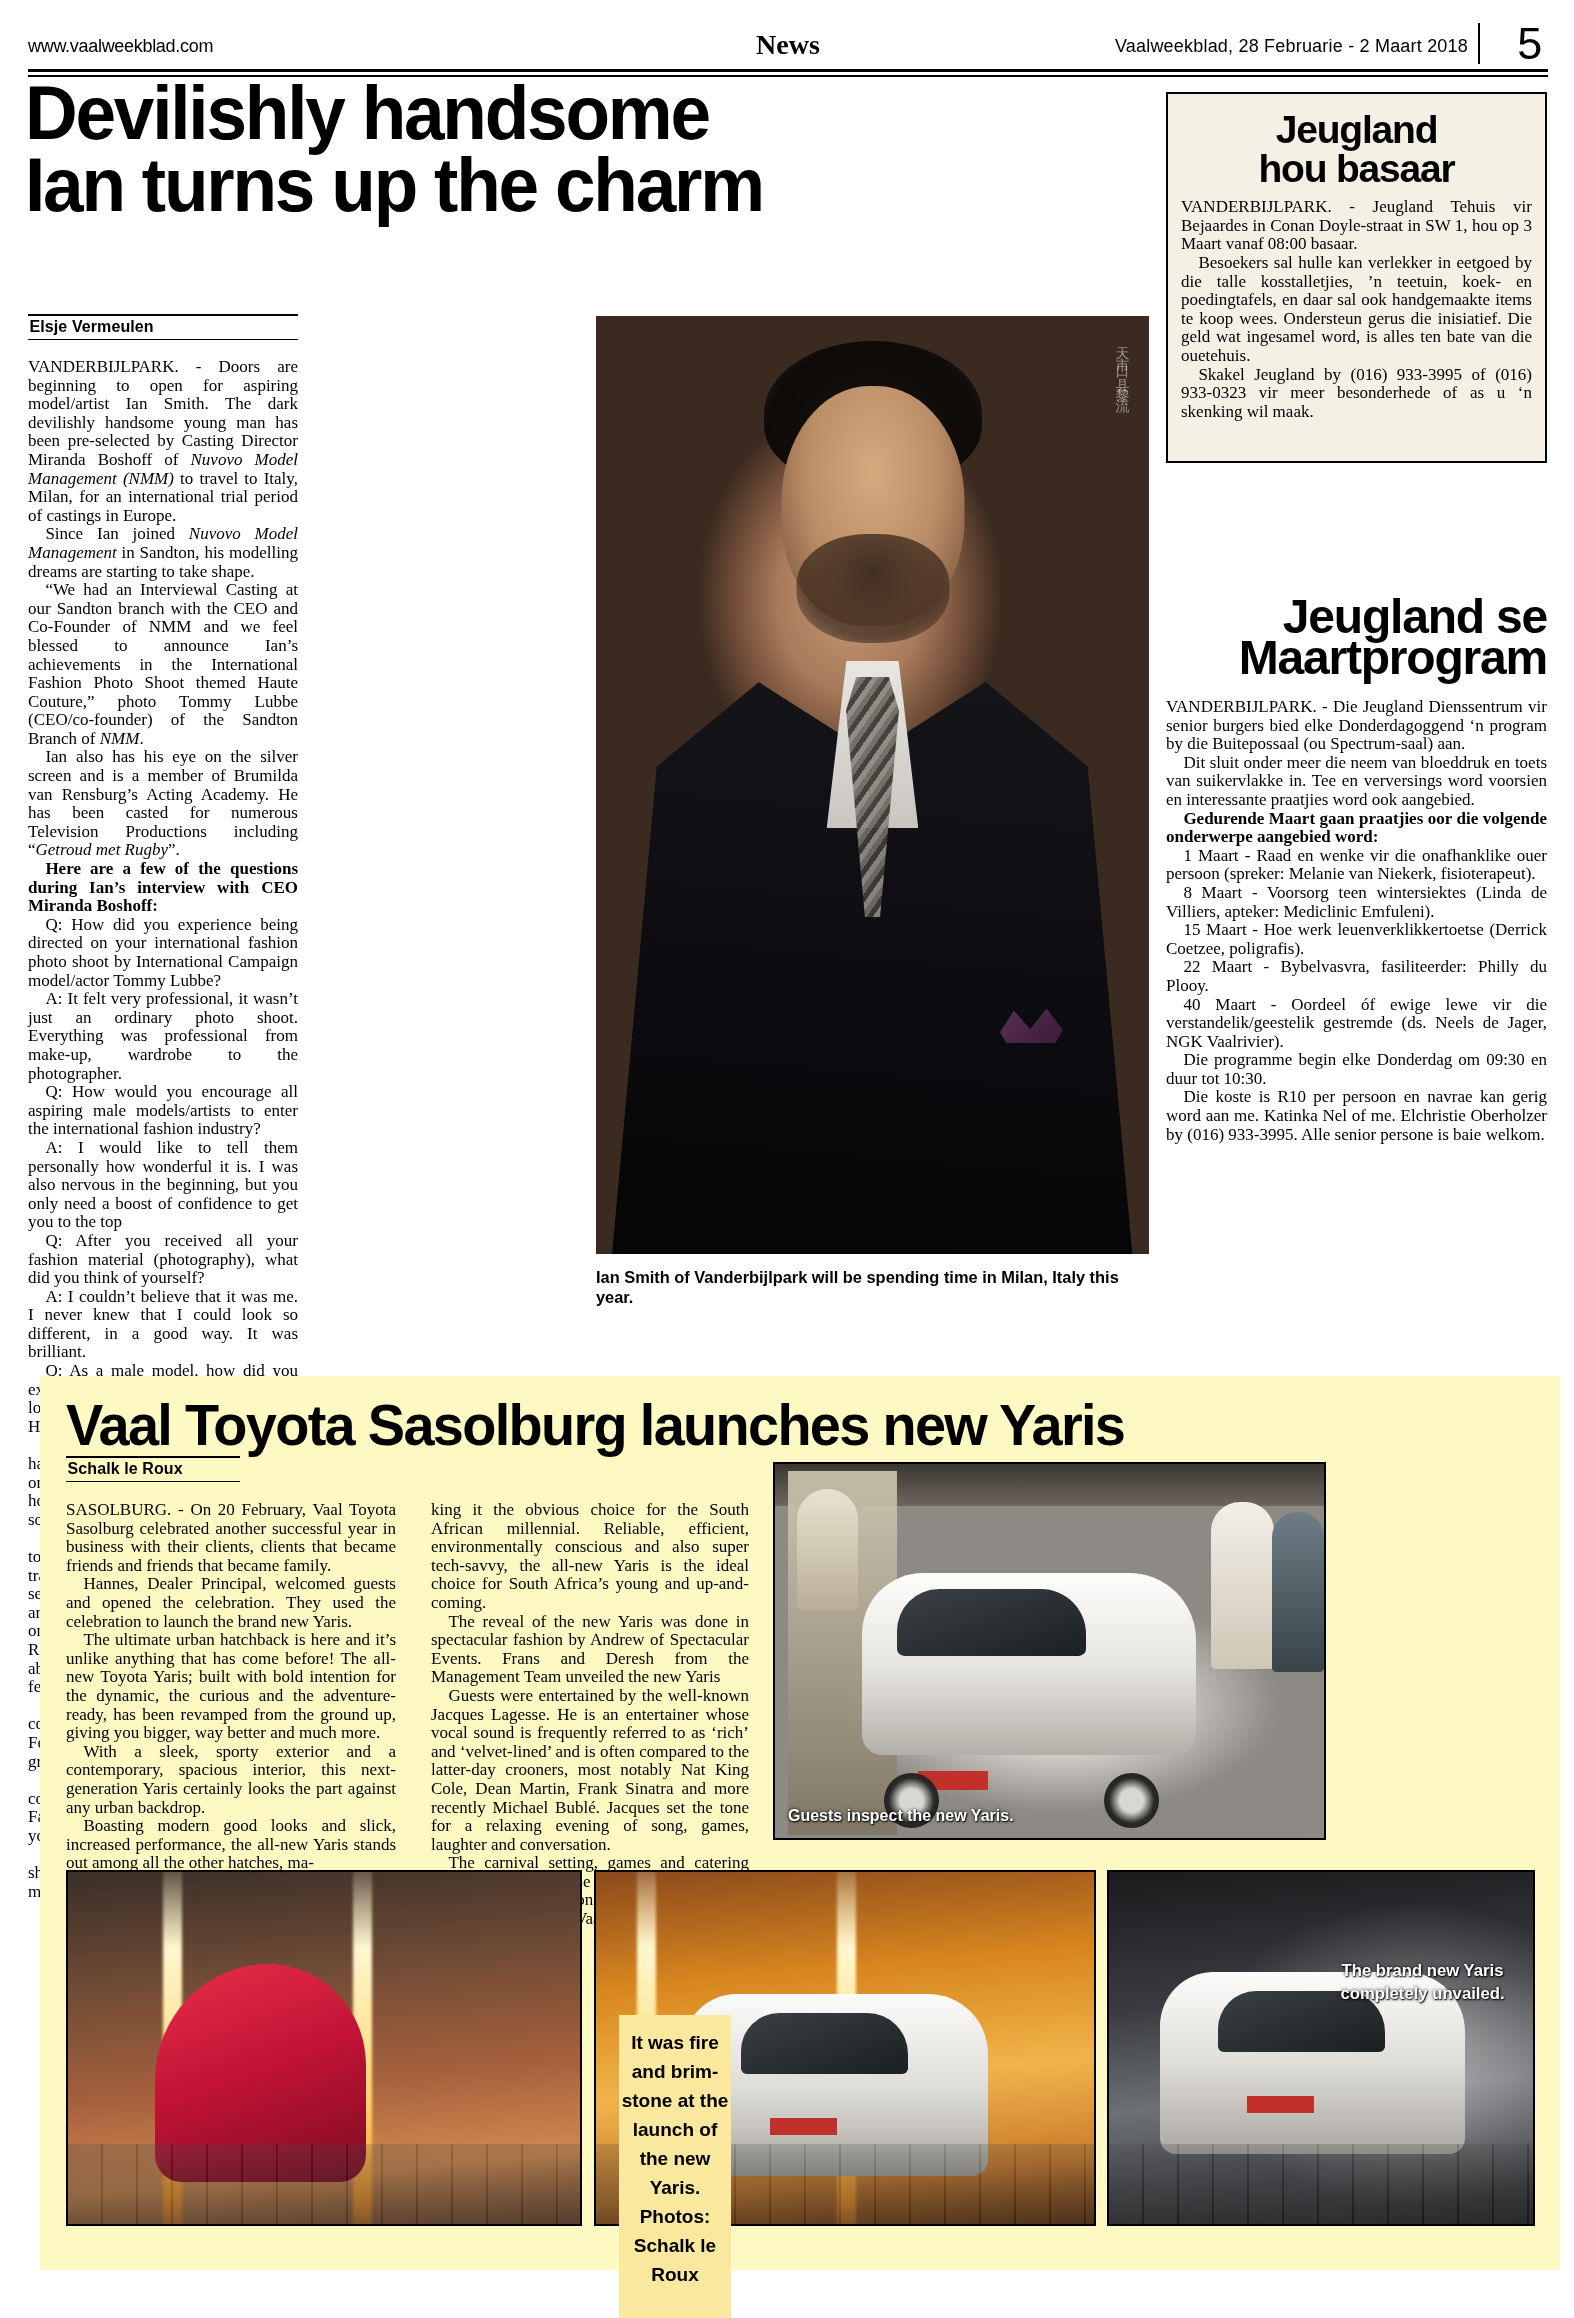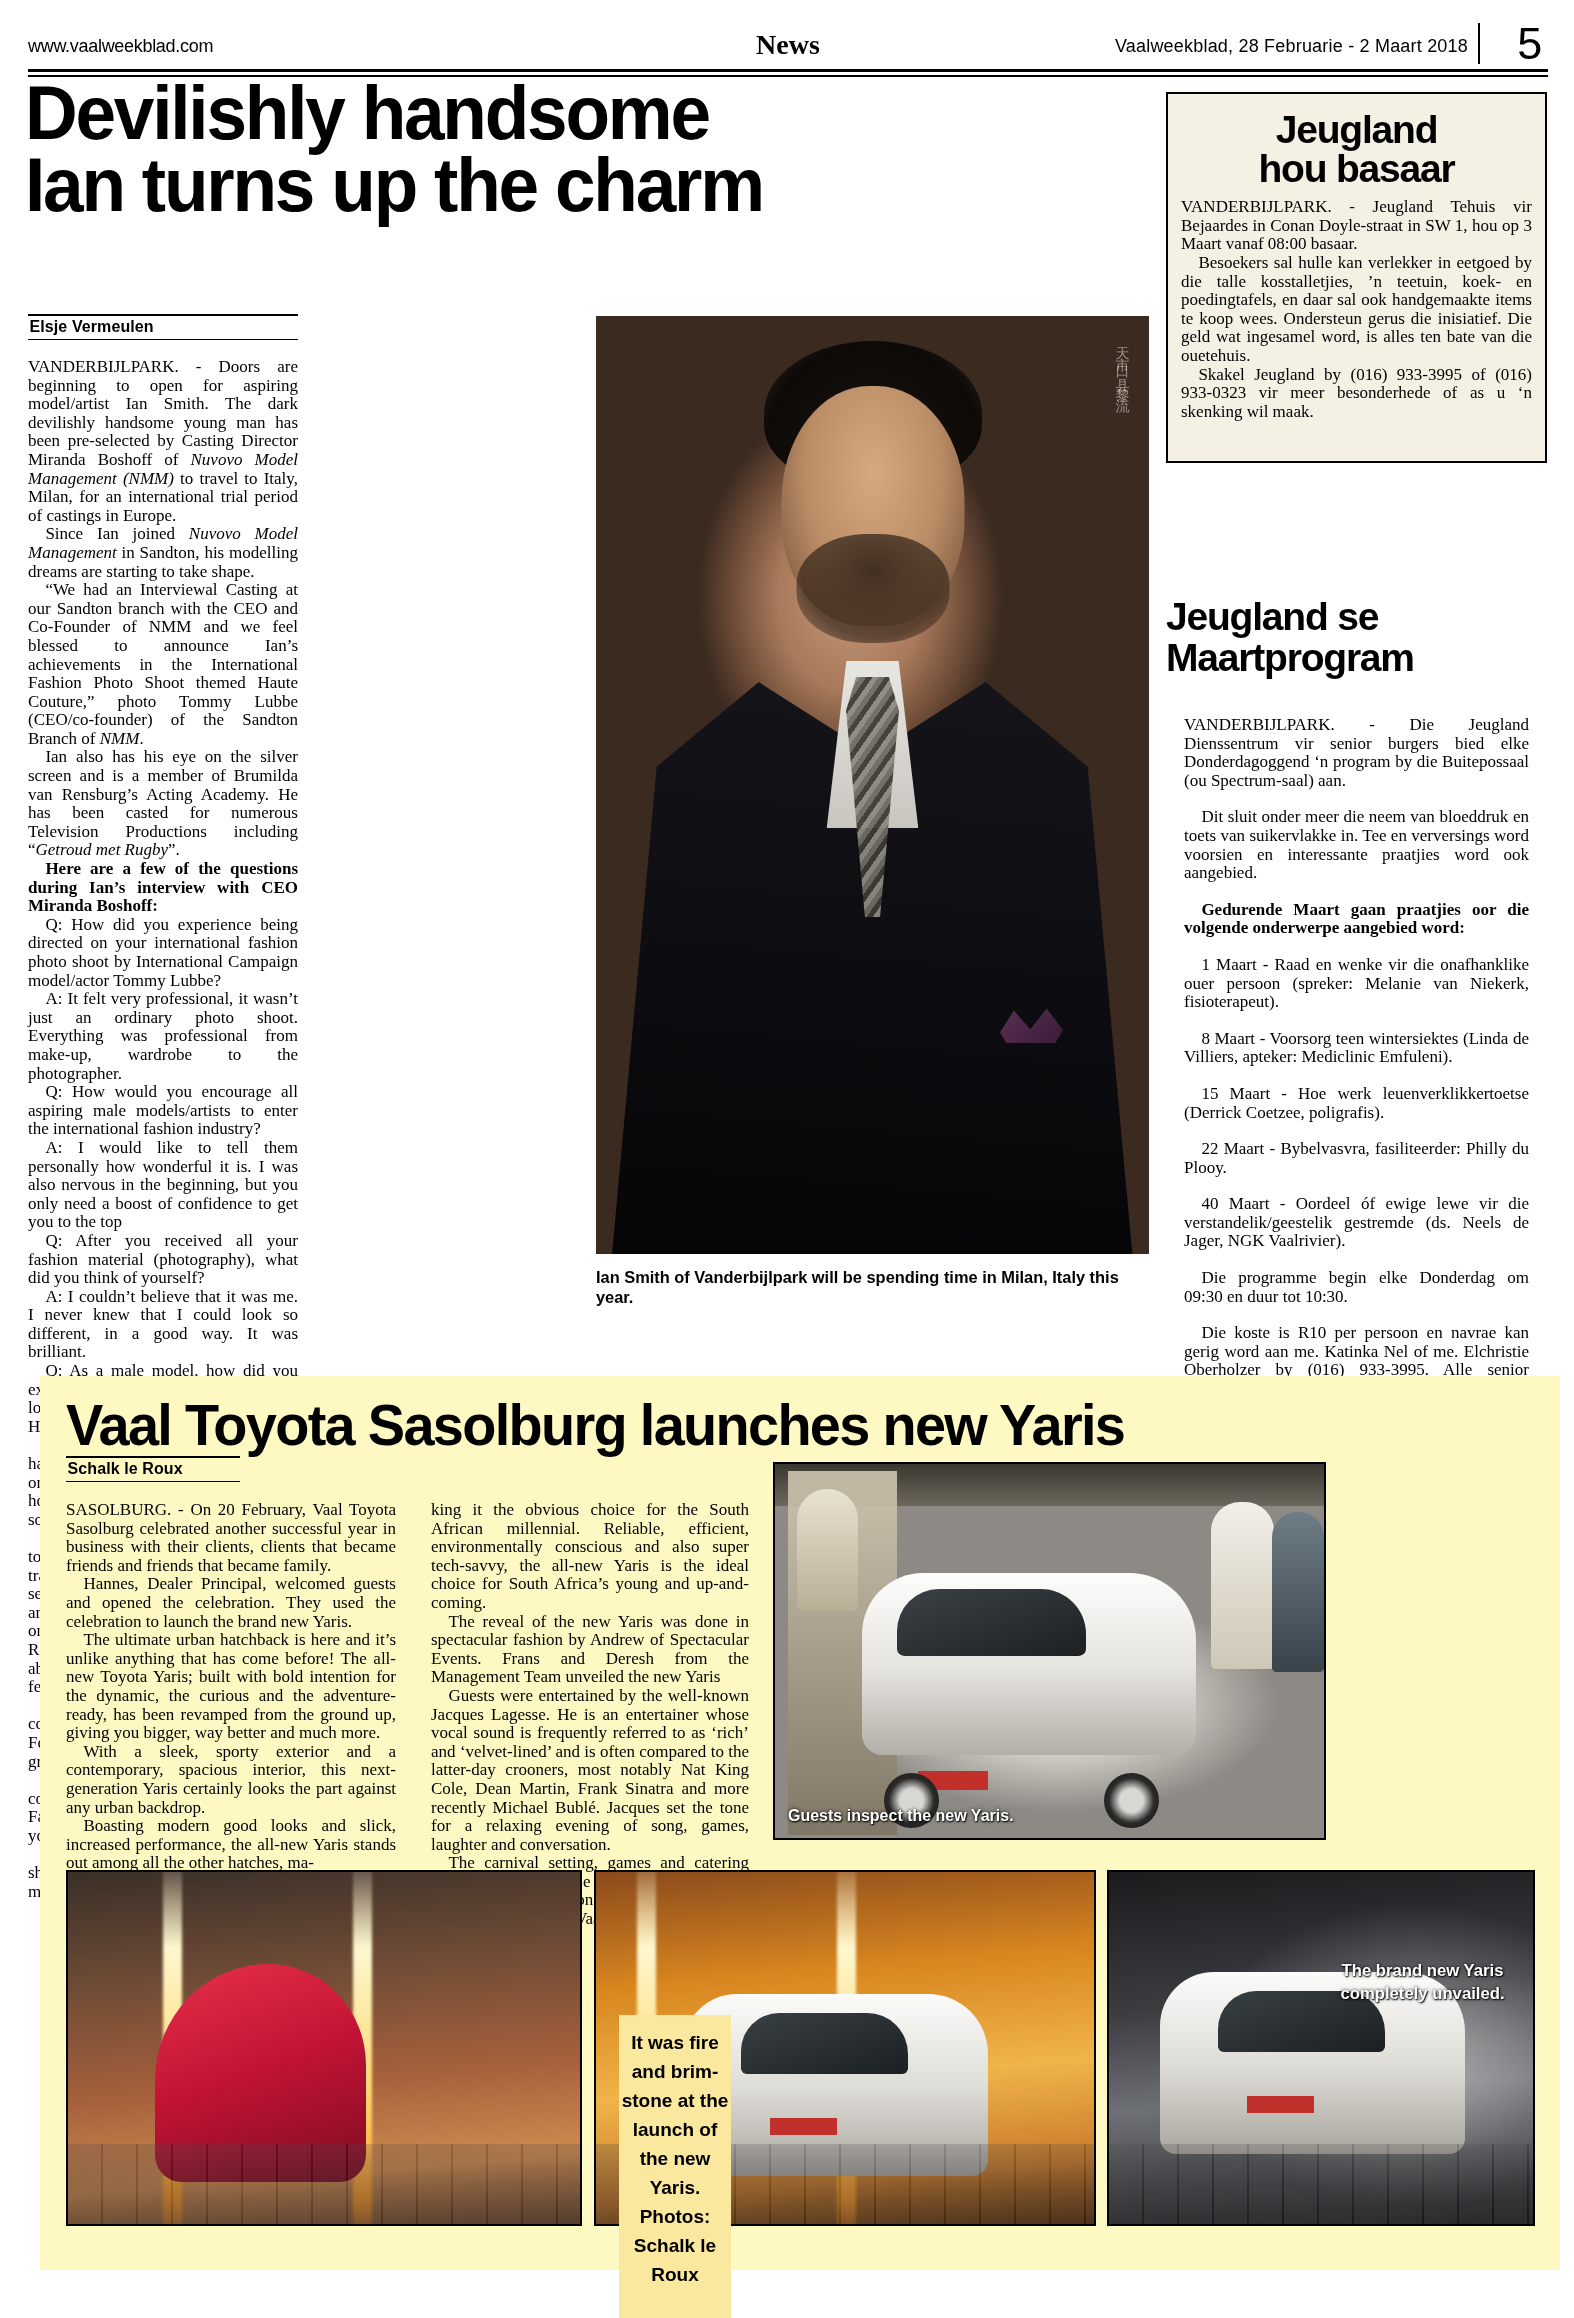--- a/index.html
+++ b/index.html
@@ -156,29 +156,29 @@
     font-family:"Liberation Serif", serif;
     font-size:17px; line-height:18.6px; text-align:justify; hyphens:auto; -webkit-hyphens:auto;
   }
   .side-body p { margin:0; text-indent:17.4px; }
   .side-body p.noind { text-indent:0; }
 
   
   .side-head2 {
     position:absolute; left:1166px; top:596px; width:381px;
     font-family:"Liberation Sans", sans-serif;
-    font-weight:700; font-size:39px; line-height:41px;
-    text-align:left; letter-spacing:-1.2px;
+    font-weight:700; font-size:48px; line-height:41px;
+    text-align:right; letter-spacing:-1.2px;
   }
   .side-col2 {
     position:absolute; left:1166px; top:698px; width:381px;
     font-family:"Liberation Serif", serif;
     font-size:17px; line-height:18.6px; text-align:justify; hyphens:auto; -webkit-hyphens:auto;
   }
-  .side-col2 p { margin:18px; text-indent:17.4px; }
+  .side-col2 p { margin:0; text-indent:17.4px; }
   .side-col2 p.noind { text-indent:0; }
   .side-col2 b { font-weight:700; }
 
   
   .toyota {
     position:absolute; left:40px; top:1376px; width:1520px; height:894px;
     background:#fef9c3;
   }
   .toyota-headline {
     position:absolute; left:26px; top:20.4px; width:1469px;

